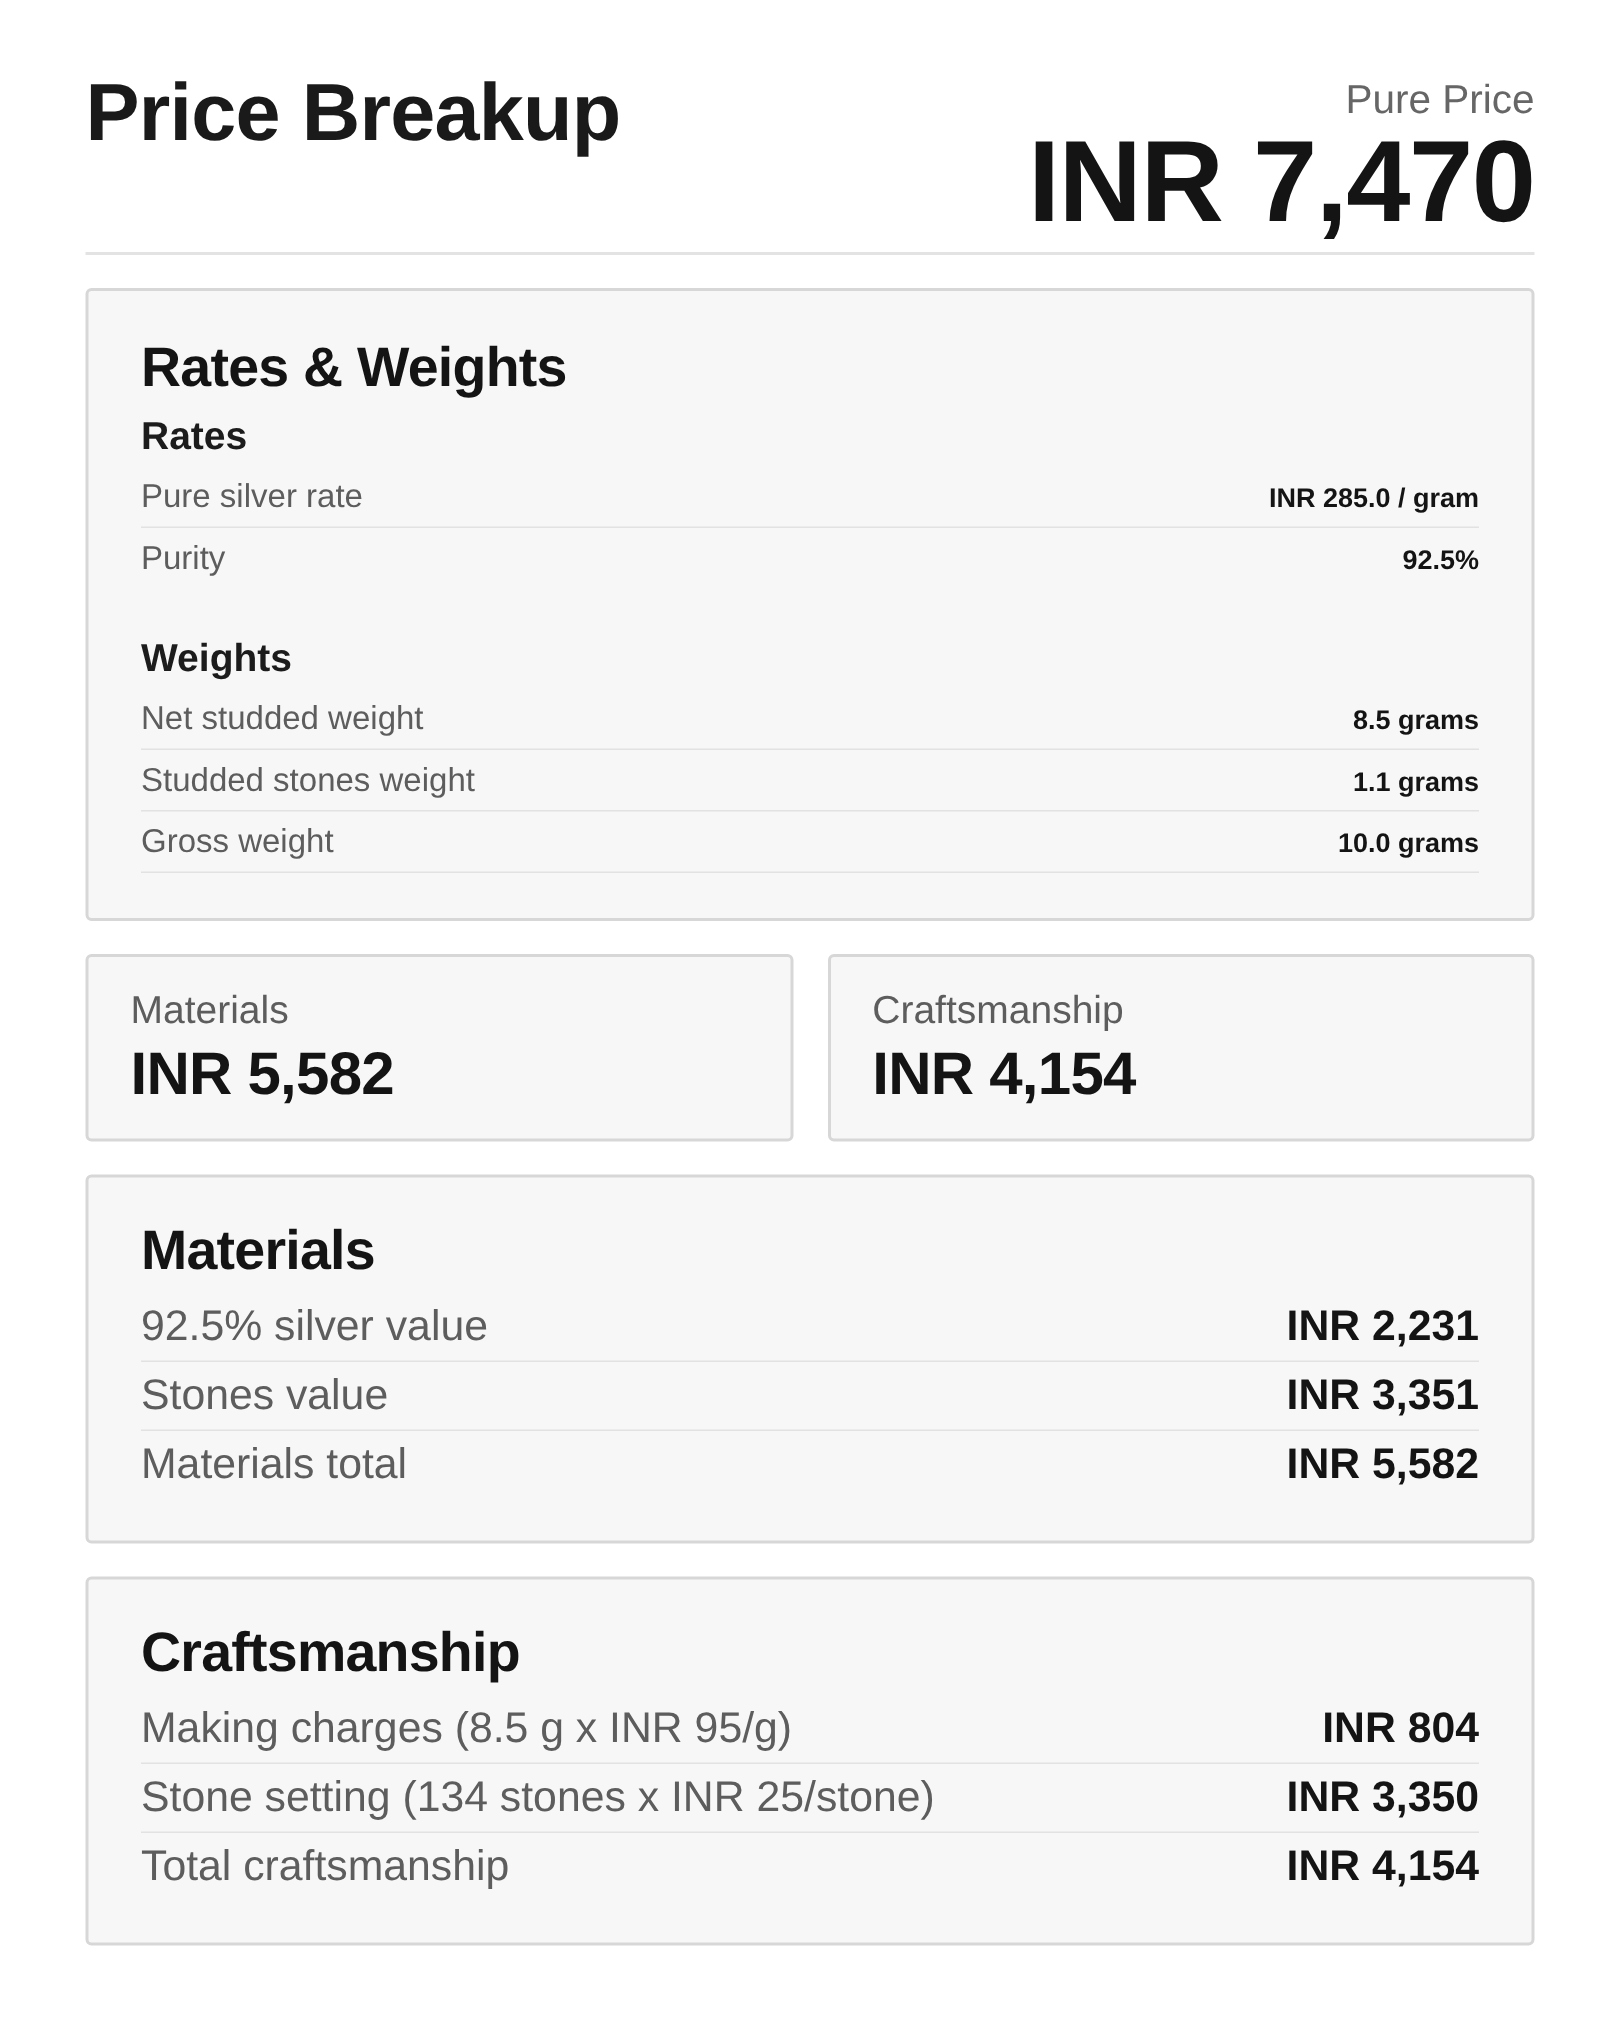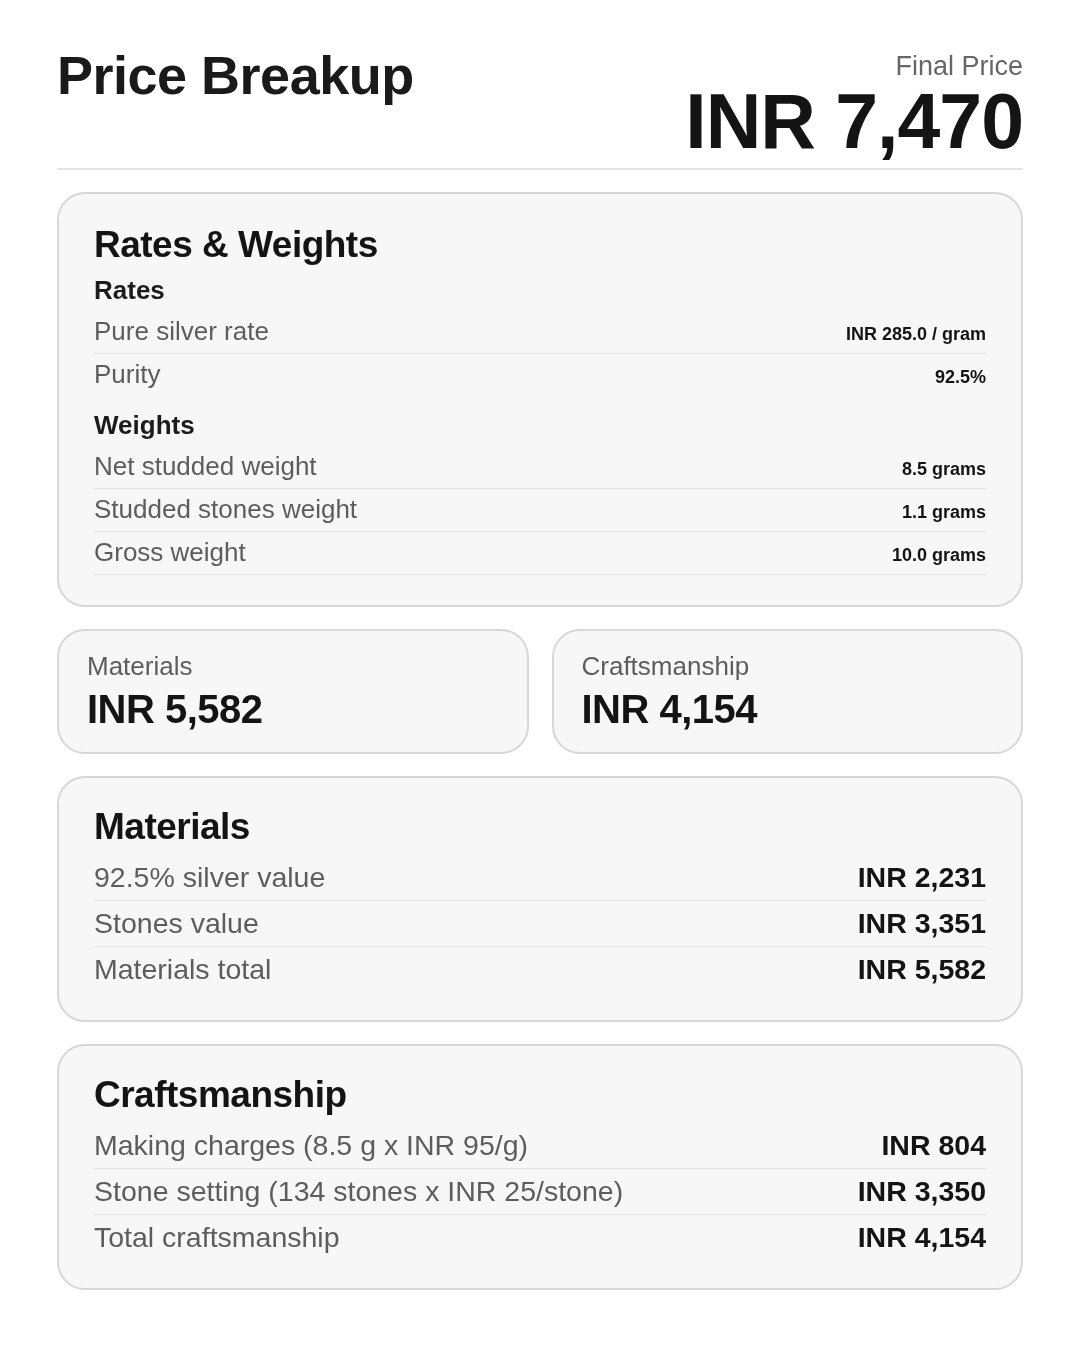--- a/index.html
+++ b/index.html
@@ -25,41 +25,41 @@
   .final-value {
     font-size:77px; font-weight:700; color:#141414;
     line-height:74px; letter-spacing:-1px; margin-top:2px;
   }
   .header-divider { height:2px; background:#e3e3e3; margin-top:10px; }
 
   
   .card {
     background:#f7f7f7;
     border:2px solid #d7d7d7;
-    border-radius:28px;
+    border-radius:4px;
     margin-top:22px;
     padding:32px 35px 30px 35px;
   }
   .card h2 {
     font-size:37px; font-weight:700; color:#141414;
     letter-spacing:-0.5px; line-height:37px; margin-bottom:14px;
   }
   .subhead {
     font-size:26px; font-weight:700; color:#1c1c1c;
     line-height:26px; margin-bottom:8px;
   }
-  .subhead.mt { margin-top:16px; }
+  .subhead.mt { margin-top:33px; }
 
   .row {
     display:flex; justify-content:space-between; align-items:baseline;
     padding:7px 0 6px 0;
     border-bottom:1.5px solid #e2e2e2;
   }
   .row.last { border-bottom:none; }
-  .row .label { font-size:26px; color:#5d5d5d; line-height:26px; }
+  .row .label { font-size:22px; color:#5d5d5d; line-height:26px; }
   .row .value { font-size:18px; font-weight:700; color:#141414; line-height:26px; }
 
   .rows-lg .row { padding:8px 0; }
   .rows-lg .row .label, .rows-lg .row .value { font-size:28.5px; line-height:29px; }
 
   
   .summary-grid { display:grid; grid-template-columns:1fr 1fr; gap:23px; margin-top:22px; }
   .card.mini { margin-top:0; padding:22px 28px; }
   .mini-label { font-size:26px; color:#5d5d5d; line-height:27px; }
   .mini-value {
@@ -73,21 +73,21 @@
 </head>
 <body>
 
 <div class="page">
 
   <header class="header">
     <div class="header-left">
       <h1 class="title">Price Breakup</h1>
     </div>
     <div class="header-right">
-      <div class="final-label">Final Price</div>
+      <div class="final-label">Pure Price</div>
       <div class="final-value">INR 7,470</div>
     </div>
   </header>
 
   <div class="header-divider"></div>
 
   <section class="card">
     <h2>Rates &amp; Weights</h2>
 
     <div class="subhead">Rates</div>

